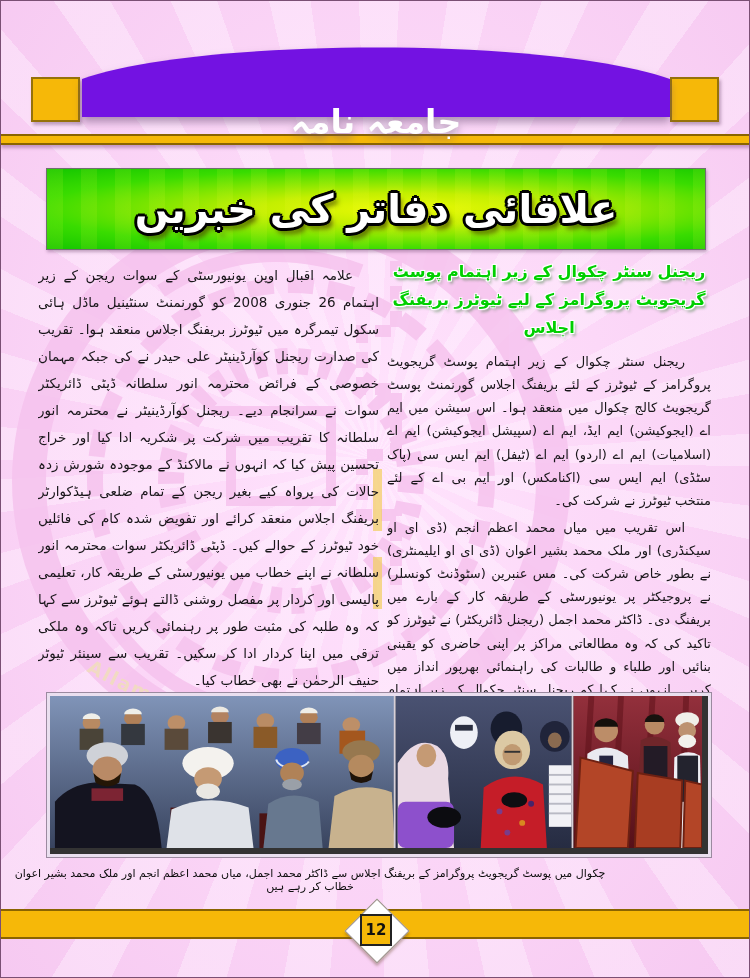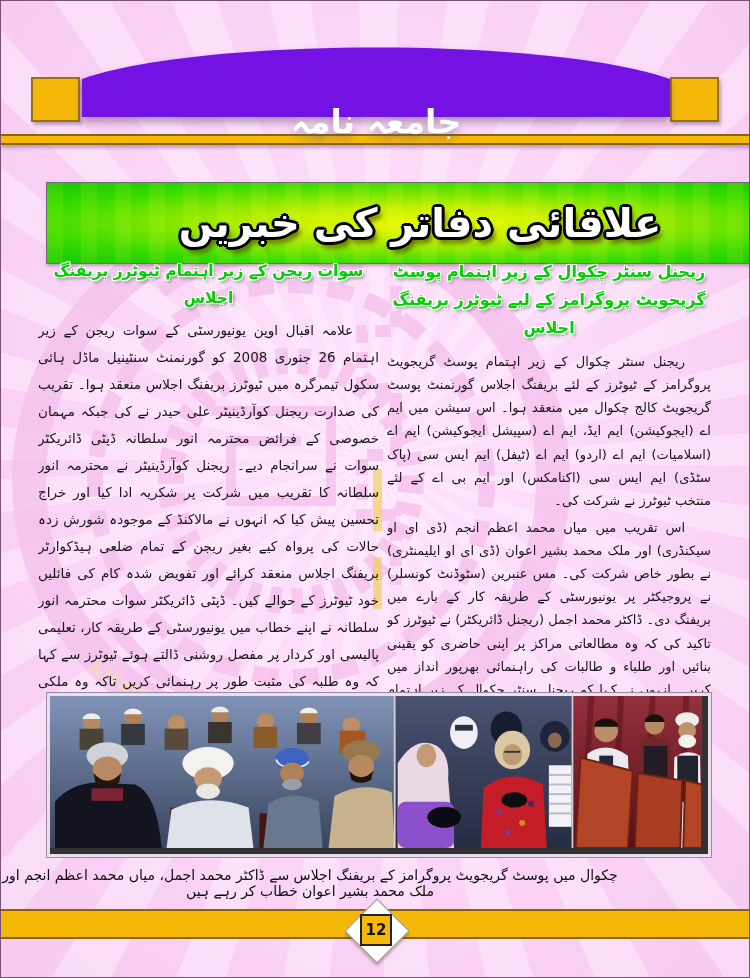--- a/index.html
+++ b/index.html
@@ -30,46 +30,46 @@
   .gold-sq{position:absolute;top:76px;width:45px;height:41px;background:var(--gold);
     border:2px solid #96720a;box-shadow:2px 3px 3px rgba(120,80,120,.45);z-index:1;}
   .gold-sq.left{left:30px;}
   .gold-sq.right{right:30px;}
   .rule{position:absolute;left:0;width:750px;background:var(--gold);z-index:1;}
   .rule.top{top:133px;height:7px;border-top:2px solid var(--gold-dark);
     border-bottom:2px solid var(--gold-dark);box-shadow:0 3px 3px rgba(150,95,150,.5);}
   .rule.bottom{top:908px;height:26px;border-top:2px solid var(--gold-dark);
     border-bottom:2px solid var(--gold-dark);}
   
-  .banner{position:absolute;left:45px;top:181px;width:658px;height:80px;z-index:2;
+  .banner{position:absolute;left:45px;top:167px;width:658px;height:80px;z-index:2;
     display:flex;align-items:center;justify-content:center;
     border:1px solid #6f6f6f;box-shadow:1px 2px 3px rgba(120,80,120,.45);
     background:
       repeating-linear-gradient(90deg, rgba(255,255,60,.10) 0 16px, rgba(0,0,0,0) 16px 34px),
-      radial-gradient(ellipse at 54% 50%, #ecfa05 0%, #c3ef00 28%, #39dc00 72%, #14c600 100%); padding-left: 44px;}
+      radial-gradient(ellipse at 54% 50%, #ecfa05 0%, #c3ef00 28%, #39dc00 72%, #14c600 100%);}
   .banner-text{font-size:40px;font-weight:bold;color:#fff;direction:rtl;white-space:nowrap;
     text-shadow:2px 2px 0 #000,-2px 2px 0 #000,2px -2px 0 #000,-2px -2px 0 #000,
       0 3px 0 #000,0 -3px 0 #000,3px 0 0 #000,-3px 0 0 #000,4px 6px 5px rgba(70,70,0,.75);}
   
   .col{position:absolute;top:257px;height:436px;overflow:hidden;direction:rtl;
     text-align:justify;color:var(--ink);z-index:2;}
   .col-right{right:38px;width:324px;font-size:13px;line-height:1.78;}
   .col-left{left:37px;width:341px;font-size:13.5px;line-height:2.0;}
   .col .heading{text-align:center;color:var(--hgreen);font-weight:bold;direction:rtl;
     text-shadow:0 0 2px #fff,0 0 3px #fff,1px 1px 0 #fff,-1px -1px 0 #fff,
       1px -1px 0 #fff,-1px 1px 0 #fff,2px 3px 3px rgba(0,90,0,.45);}
   .col-right .heading{font-size:16px;line-height:1.75;margin:0 0 8px;}
   .col-left .heading{font-size:15.5px;line-height:1.75;margin:0 0 5px;}
   .col p{margin:4px 0 0;text-indent:26px;}
   
   .photo-frame{position:absolute;left:46px;top:692px;width:658px;height:158px;margin:0;
     border:3px solid #eadfef;box-shadow:0 0 0 1px #9b8aa0;background:#333;z-index:3;}
   .photo-frame svg{display:block;}
   .caption{position:absolute;left:0;top:866px;width:618px;text-align:center;
-    font-size:14px;color:#0d0d0d;direction:rtl;z-index:3;}
+    font-size:11px;color:#0d0d0d;direction:rtl;z-index:3;}
   
   .diamond-wrap{position:absolute;left:346px;top:900px;width:58px;height:58px;z-index:4;}
   .diamond{position:absolute;left:7px;top:7px;width:44px;height:44px;background:#fff;
     transform:rotate(45deg);border:1px solid #9a8f88;box-shadow:2px 2px 3px rgba(100,70,40,.4);}
   .page-num{position:absolute;left:13px;top:13px;width:32px;height:32px;background:var(--gold);
     border:2px solid #222;box-sizing:border-box;display:flex;align-items:center;
     justify-content:center;font-size:15px;font-weight:bold;color:#111;}
 </style>
 </head>
 <body>
@@ -112,21 +112,20 @@
     <span class="banner-text">علاقائی دفاتر کی خبریں</span>
   </div>
 
   <div class="col col-right">
     <div class="heading">ریجنل سنٹر چکوال کے زیر اہتمام پوسٹ گریجویٹ پروگرامز کے لیے ٹیوٹرز بریفنگ اجلاس</div>
     <p>ریجنل سنٹر چکوال کے زیر اہتمام پوسٹ گریجویٹ پروگرامز کے ٹیوٹرز کے لئے بریفنگ اجلاس گورنمنٹ پوسٹ گریجویٹ کالج چکوال میں منعقد ہوا۔ اس سیشن میں ایم اے (ایجوکیشن) ایم ایڈ، ایم اے (سپیشل ایجوکیشن) ایم اے (اسلامیات) ایم اے (اردو) ایم اے (ٹیفل) ایم ایس سی (پاک سٹڈی) ایم ایس سی (اکنامکس) اور ایم بی اے کے لئے منتخب ٹیوٹرز نے شرکت کی۔</p>
     <p>اس تقریب میں میاں محمد اعظم انجم (ڈی ای او سیکنڈری) اور ملک محمد بشیر اعوان (ڈی ای او ایلیمنٹری) نے بطور خاص شرکت کی۔ مس عنبرین (سٹوڈنٹ کونسلر) نے پروجیکٹر پر یونیورسٹی کے طریقہ کار کے بارے میں بریفنگ دی۔ ڈاکٹر محمد اجمل (ریجنل ڈائریکٹر) نے ٹیوٹرز کو تاکید کی کہ وہ مطالعاتی مراکز پر اپنی حاضری کو یقینی بنائیں اور طلباء و طالبات کی راہنمائی بھرپور انداز میں کریں۔ انہوں نے کہا کہ ریجنل سنٹر چکوال کے زیر اہتمام دس سے زیادہ مضامین میں ماسٹر ڈگری کے کورسز کے لئے ٹیوٹرز میرٹ کی بنیاد پر منتخب کئے گئے ہیں۔ تمام شرکاء نے وائس چانسلر ڈاکٹر محمود الحسن بٹ کی یونیورسٹی کے لیے خدمات کو خراج تحسین پیش کیا۔</p>
   </div>
 
   <div class="col col-left">
-    <div class="heading">سوات ریجن کے زیر اہتمام ٹیوٹرز بریفنگ اجلاس</div>
     <p>علامہ اقبال اوپن یونیورسٹی کے سوات ریجن کے زیر اہتمام 26 جنوری 2008 کو گورنمنٹ سنٹینیل ماڈل ہائی سکول تیمرگرہ میں ٹیوٹرز بریفنگ اجلاس منعقد ہوا۔ تقریب کی صدارت ریجنل کوآرڈینیٹر علی حیدر نے کی جبکہ مہمان خصوصی کے فرائض محترمہ انور سلطانہ ڈپٹی ڈائریکٹر سوات نے سرانجام دیے۔ ریجنل کوآرڈینیٹر نے محترمہ انور سلطانہ کا تقریب میں شرکت پر شکریہ ادا کیا اور خراج تحسین پیش کیا کہ انہوں نے مالاکنڈ کے موجودہ شورش زدہ حالات کی پرواہ کیے بغیر ریجن کے تمام ضلعی ہیڈکوارٹر بریفنگ اجلاس منعقد کرائے اور تفویض شدہ کام کی فائلیں خود ٹیوٹرز کے حوالے کیں۔ ڈپٹی ڈائریکٹر سوات محترمہ انور سلطانہ نے اپنے خطاب میں یونیورسٹی کے طریقہ کار، تعلیمی پالیسی اور کردار پر مفصل روشنی ڈالتے ہوئے ٹیوٹرز سے کہا کہ وہ طلبہ کی مثبت طور پر رہنمائی کریں تاکہ وہ ملکی ترقی میں اپنا کردار ادا کر سکیں۔ تقریب سے سینئر ٹیوٹر حنیف الرحمٰن نے بھی خطاب کیا۔</p>
 
   </div>
 
   <figure class="photo-frame">
     <svg width="652" height="152" viewBox="0 0 660 158" preserveAspectRatio="none">
       <defs>
         <linearGradient id="gL" x1="0" y1="0" x2="0" y2="1">
           <stop offset="0" stop-color="#8094b8"></stop>
             <stop offset="1" stop-color="#39445f"></stop>

